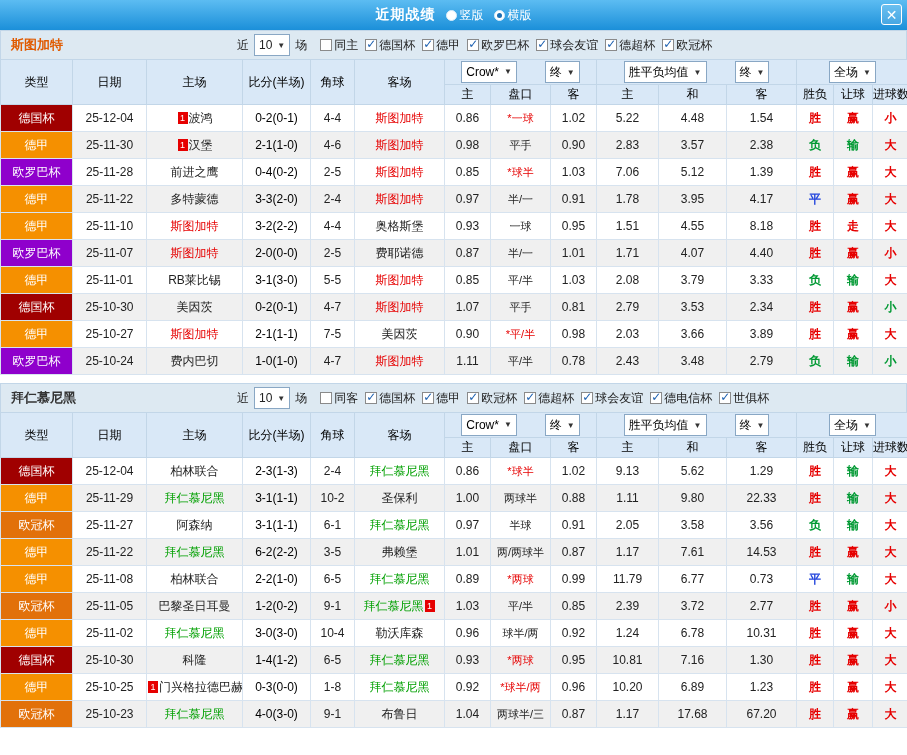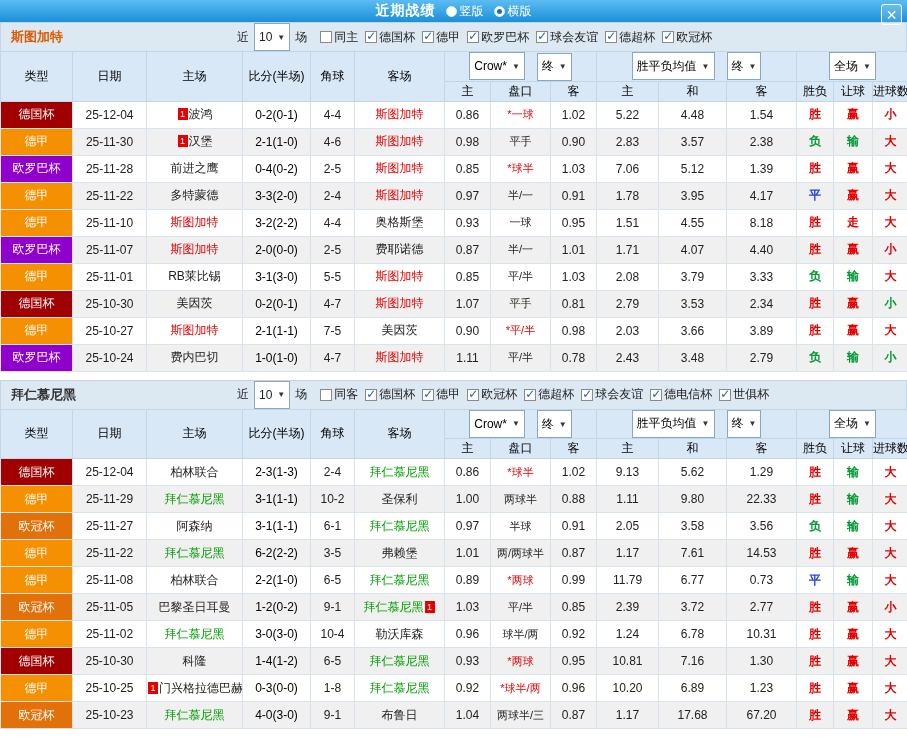--- a/index.html
+++ b/index.html
@@ -1,41 +1,41 @@
 <!DOCTYPE html>
 <html><head>
 <meta charset="utf-8">
 <style>
 *{box-sizing:border-box;}
 html,body{margin:0;padding:0;}
 body{width:907px;height:755px;overflow:hidden;background:#fff;color:#222;
      font-family:"Liberation Sans","DejaVu Sans",sans-serif;font-size:12px;}
-.titlebar{height:22px;background:linear-gradient(#5cbcf2,#1b8fd9);display:flex;align-items:center;position:relative;color:#fff;}
+.titlebar{height:30px;background:linear-gradient(#5cbcf2,#1b8fd9);display:flex;align-items:center;position:relative;color:#fff;}
 .tgroup{margin:0 auto;display:flex;align-items:center;gap:10px;}
 .title{font-weight:bold;font-size:14px;letter-spacing:1px;}
 .radio-label{display:inline-flex;align-items:center;gap:3px;font-size:12px;cursor:pointer;}
 .radio{width:11px;height:11px;border-radius:50%;background:#fff;border:1px solid #d9edfb;position:relative;display:inline-block;}
 .radio.sel::after{content:"";position:absolute;left:2px;top:2px;width:5px;height:5px;border-radius:50%;background:#1c6fb3;}
 .close{position:absolute;right:5px;top:4px;width:21px;height:21px;border:1px solid #fff;border-radius:3px;
        background:rgba(255,255,255,.15);display:flex;align-items:center;justify-content:center;font-size:14px;cursor:pointer;}
 .filterbar{height:29px;background:#dde9f2;border:1px solid #c2d6e8;border-bottom:none;display:flex;align-items:center;}
 .teamname{width:235px;padding-left:10px;font-weight:bold;font-size:13px;}
 .filters{display:flex;align-items:center;gap:4px;}
 .lbl{margin:0 1px;}
-.dd{display:inline-flex;align-items:center;gap:5px;background:#fff;border:1px solid #89a7c4;padding:1px 4px;height:28px;cursor:pointer;}
+.dd{display:inline-flex;align-items:center;gap:5px;background:#fff;border:1px solid #89a7c4;padding:1px 4px;height:22px;cursor:pointer;}
 .dd .arr{font-size:8px;color:#333;}
 .cbgroup{display:inline-flex;align-items:center;gap:7px;margin-left:8px;}
 .cbl{display:inline-flex;align-items:center;gap:2px;cursor:pointer;}
 .cb{width:12px;height:12px;border:1px solid #8a8a8a;background:#fff;position:relative;display:inline-block;}
 .cb.on::after{content:"\2713";position:absolute;top:-3px;left:0;font-size:12px;font-weight:bold;color:#1b5fb0;}
 .grid{border-collapse:collapse;table-layout:fixed;width:907px;}
 .grid th,.grid td{border:1px solid #d7e3ef;text-align:center;padding:0;white-space:nowrap;overflow:hidden;}
 .grid thead th{background:#d9e8f7;font-weight:normal;border-color:#c2d6e8;color:#000;}
 tr.h1{height:25px;} tr.h2{height:20px;}
-.hdd .dd{margin:0 6px;}
+.hdd .dd{margin:0 14px;}
 tbody tr{height:27px;background:#fff;}
 tbody tr.alt{background:#f0f0f0;}
 td.type{color:#fff;}
 td.score{color:#000000;}
 td.hcap{font-size:11px;}
 td.hcap.red{color:#e60000;}
 td.team{font-size:12px;}
 .badge{display:inline-block;width:10px;height:12px;line-height:12px;background:#e60000;color:#fff;font-size:9px;margin:0 1px;text-align:center;vertical-align:1px;}
 .summary{height:22px;border:1px solid #c2d6e8;border-top:none;display:flex;align-items:center;justify-content:center;color:#0000cc;}
 .spacer{height:8px;background:#fff;}

